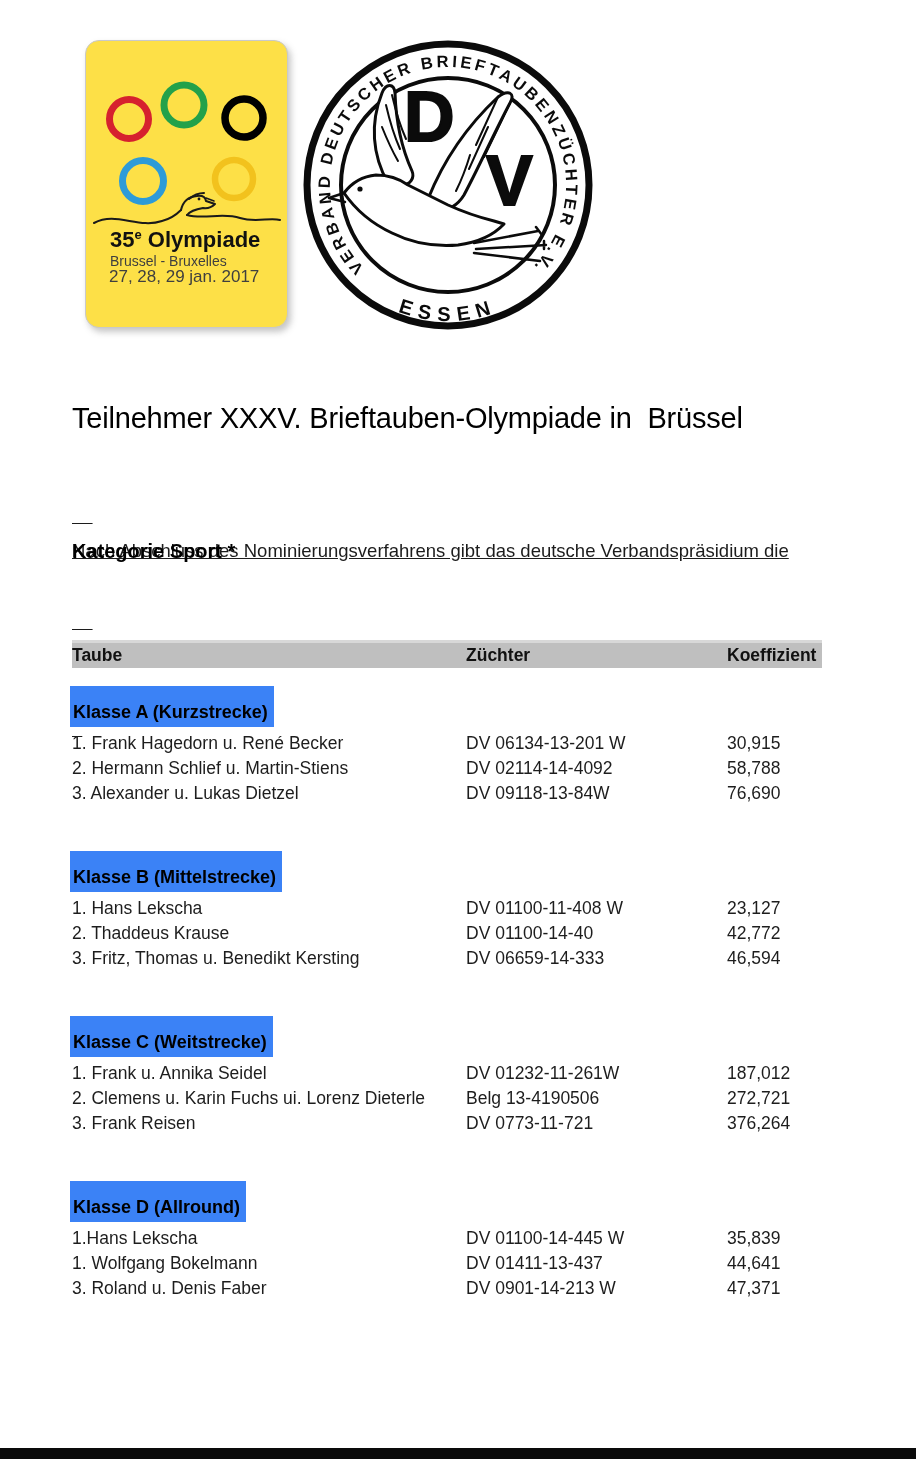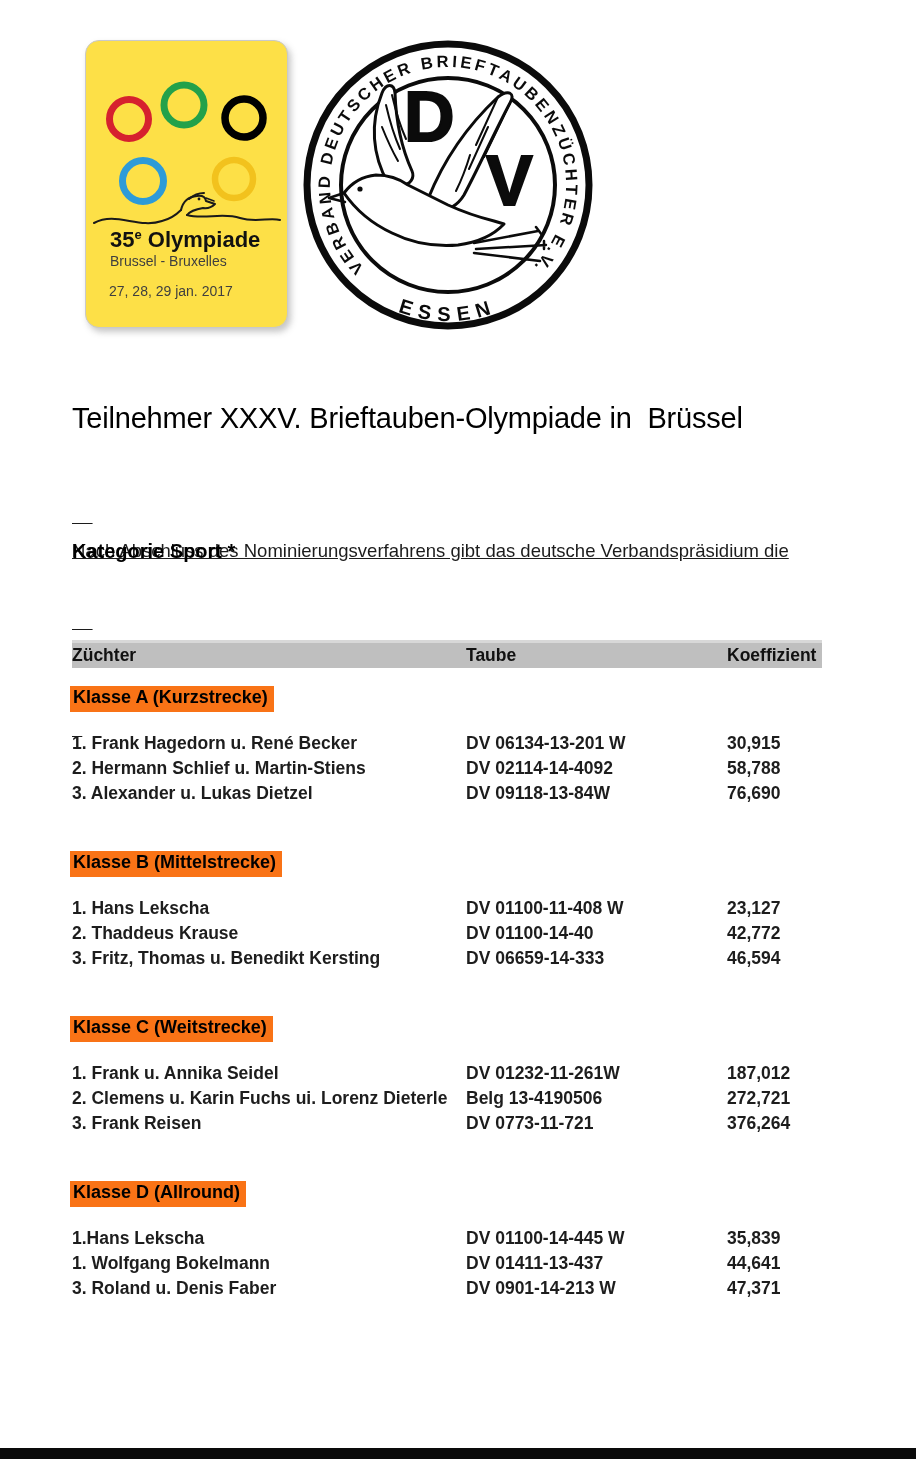--- a/index.html
+++ b/index.html
@@ -11,46 +11,46 @@
   
   .olymp-card{
     position:absolute;left:85px;top:40px;width:201px;height:286px;
     background:#fde047;border:1px solid #c9c9c9;border-radius:14px;
     box-shadow:3px 4px 6px rgba(130,130,130,.45);
   }
   .rings-svg{position:absolute;left:0;top:0;}
   .card-line1{position:absolute;left:24px;top:186px;font-size:22px;font-weight:bold;color:#111;white-space:pre;}
   .card-line1 sup{font-size:13px;}
   .card-line2{position:absolute;left:24px;top:212px;font-size:14px;color:#3f3f3f;white-space:pre;}
-  .card-line3{position:absolute;left:23px;top:242px;font-size:14px;color:#3f3f3f;white-space:pre;}
+  .card-line3{position:absolute;left:23px;top:226px;font-size:17px;color:#3f3f3f;white-space:pre;}
 
   
   .dv-emblem{position:absolute;left:298px;top:35px;}
   .ring-text{font-family:"Liberation Sans",sans-serif;font-size:16.5px;font-weight:bold;letter-spacing:3.2px;fill:#0b0b0b;}
   .essen-text{font-family:"Liberation Sans",sans-serif;font-size:20px;font-weight:bold;letter-spacing:7px;fill:#0b0b0b;}
   .dv-letter{font-family:"Liberation Sans",sans-serif;font-size:70px;font-weight:bold;fill:#0b0b0b;stroke:#0b0b0b;stroke-width:2px;}
 
   
   .doc-title{position:absolute;left:72px;top:402px;font-size:29px;font-weight:normal;color:#000;letter-spacing:-0.2px;white-space:pre;}
   .intro{position:absolute;left:72px;top:462px;font-size:18.5px;line-height:35.5px;color:#1c1c1c;white-space:pre;text-decoration:underline;}
   .kategorie{position:absolute;left:72px;top:540px;font-size:20px;font-weight:bold;color:#000;white-space:pre;}
 
   
   .thead{
     position:absolute;left:72px;top:640px;width:750px;height:25px;
     background:#bfbfbf;border-top:3px solid #d8d8d8;
     display:grid;grid-template-columns:394px 261px 95px;align-items:center;
     font-weight:bold;font-size:17.5px;color:#111;
   }
   .klasse{position:absolute;left:70px;font-size:18px;font-weight:bold;color:#000;}
-  .klasse .hl{background:#f97316;padding:1px 6px 4px 3px;display:inline-block;}
+  .klasse .hl{background:#3b82f6;padding:16px 6px 4px 3px;display:inline-block;}
   .rows{
     position:absolute;left:72px;width:750px;
     display:grid;grid-template-columns:394px 261px 95px;
-    font-size:17.5px;line-height:25px;color:#1d1d1d;font-weight:bold;
+    font-size:17.5px;line-height:25px;color:#1d1d1d;
   }
   .rows .c{white-space:pre;}
 
   .bottom-bar{position:absolute;left:0;top:1448px;width:916px;height:11px;background:#0a0a0a;}
 </style>
 </head>
 <body>
 
 <div class="page">
 
@@ -105,22 +105,22 @@
   </svg>
 
   <div class="doc-title">Teilnehmer XXXV. Brieftauben-Olympiade in  Brüssel</div>
   <div class="intro">
     <div>Nach Abschluss des Nominierungsverfahrens gibt das deutsche Verbandspräsidium die</div>
     <div>nachfolgenden nationalen Olympiateilnehmer in der Kategorie Sport wie folgt bekannt:</div>
   </div>
   <div class="kategorie">Kategorie Sport *</div>
 
   <div class="thead">
+    <div class="c">Taube</div>
     <div class="c">Züchter</div>
-    <div class="c">Taube</div>
     <div class="c">Koeffizient</div>
   </div>
 
   <div class="klasse" style="top:686px"><span class="hl">Klasse A (Kurzstrecke)</span></div>
   <div class="rows" style="top:731px">
     <div class="c">1. Frank Hagedorn u. René Becker</div>
     <div class="c">DV 06134-13-201 W</div>
     <div class="c">30,915</div>
     <div class="c">2. Hermann Schlief u. Martin-Stiens</div>
     <div class="c">DV 02114-14-4092</div>

